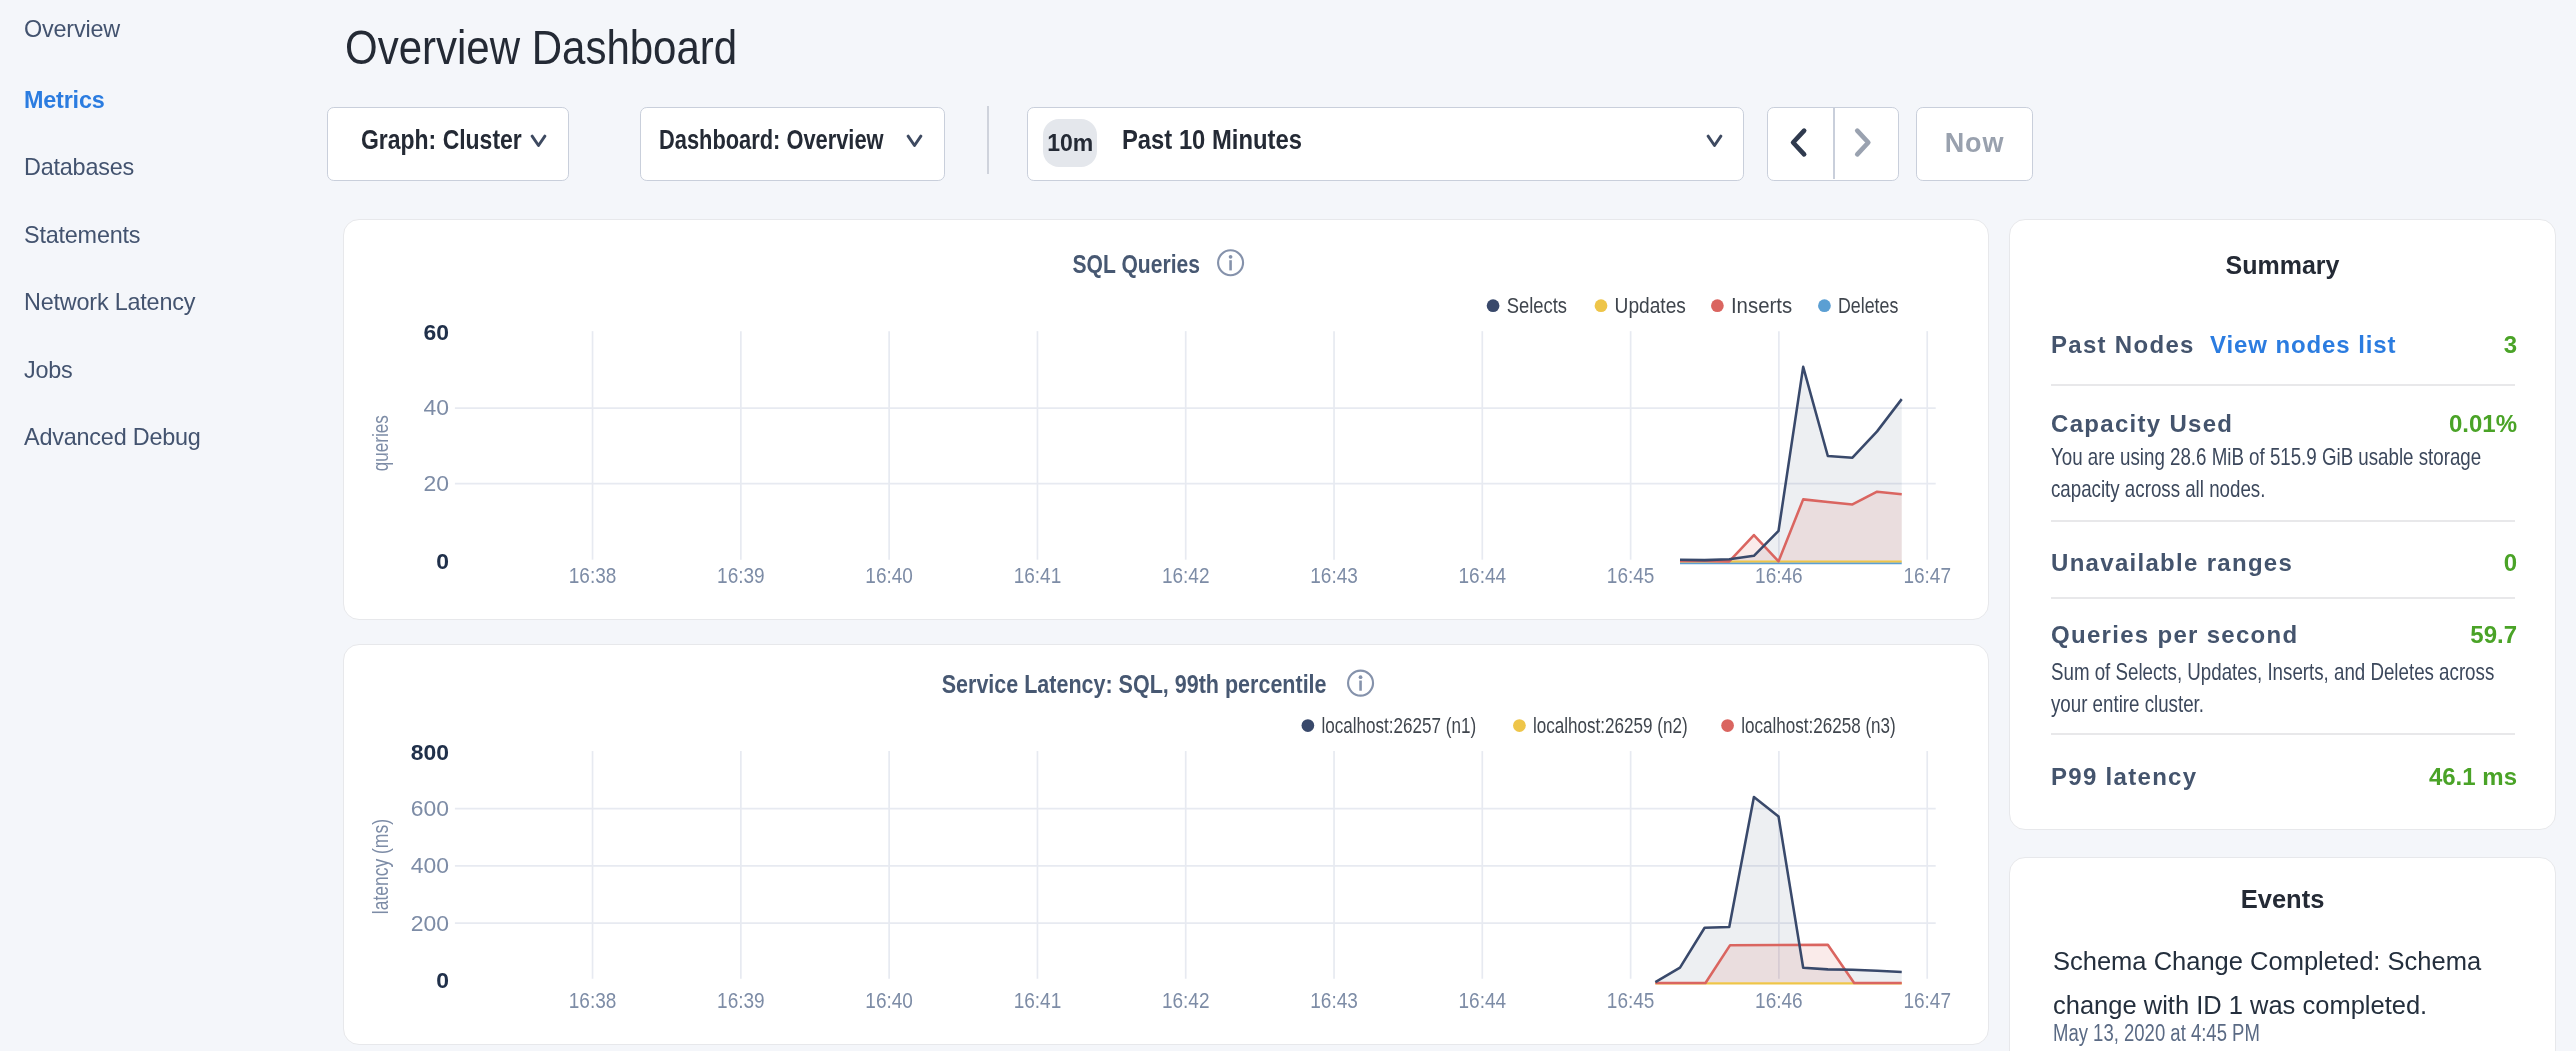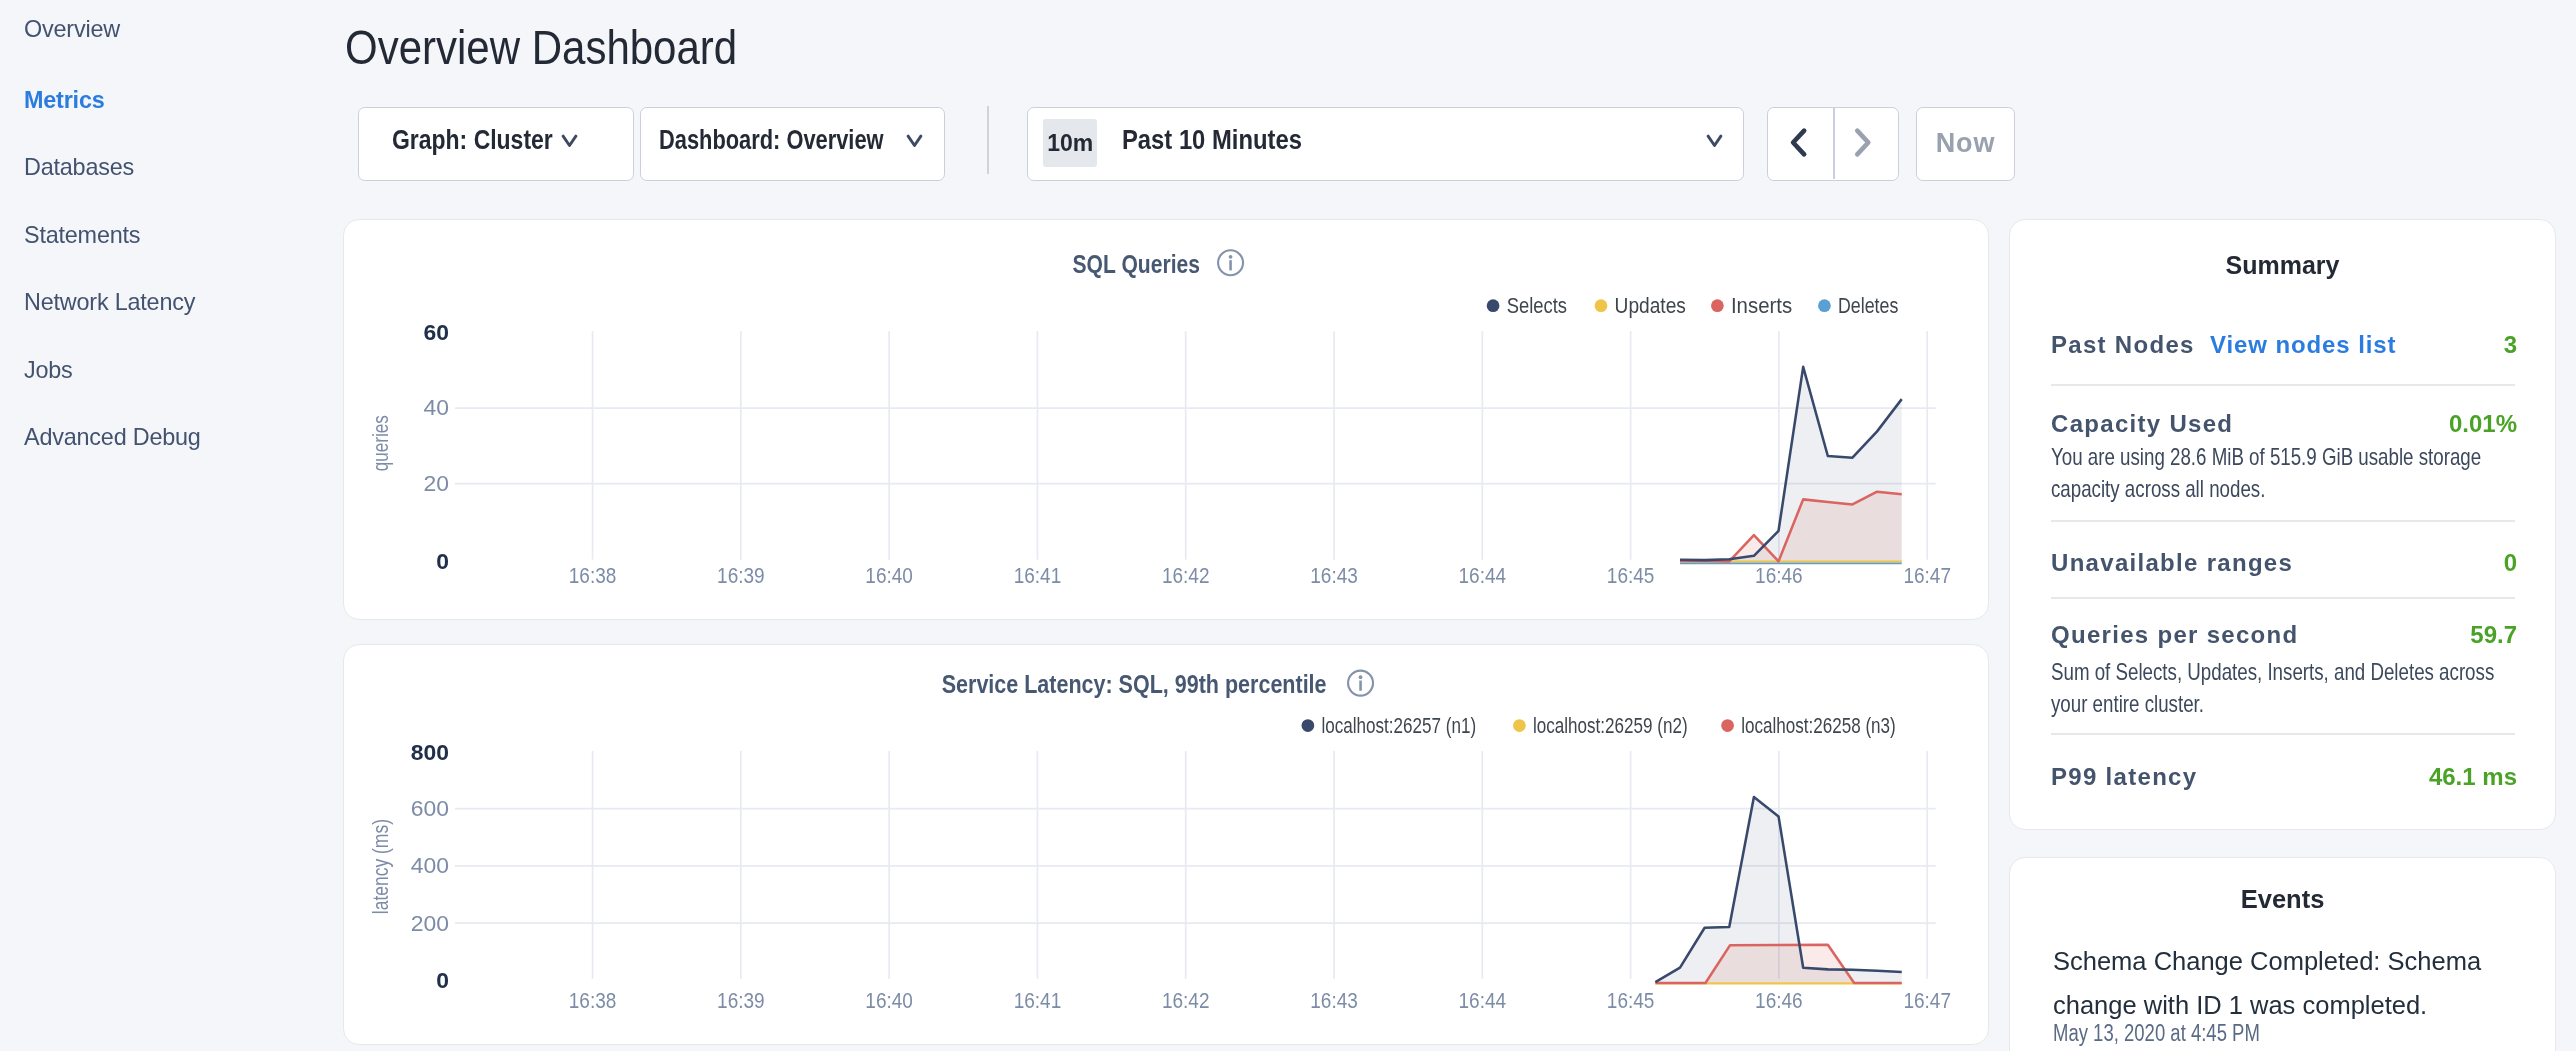--- a/index.html
+++ b/index.html
@@ -22,50 +22,50 @@
 <div class="abs nav" style="left:24px; top:16px;">Overview</div>
 <div class="abs nav active" style="left:24px; top:87px;">Metrics</div>
 <div class="abs nav" style="left:24px; top:154px;">Databases</div>
 <div class="abs nav" style="left:24px; top:222px;">Statements</div>
 <div class="abs nav" style="left:24px; top:289px;">Network Latency</div>
 <div class="abs nav" style="left:24px; top:357px;">Jobs</div>
 <div class="abs nav" style="left:24px; top:424px;">Advanced Debug</div>
 
 <div class="abs" style="left:345px; top:24px; font-size:48px; color:#242a35; line-height:1; transform:scaleX(0.875); transform-origin:left top; white-space:nowrap;">Overview Dashboard</div>
 
-<div class="ctl" style="left:358px; width:276px;">
+<div class="ctl" style="left:327px; width:242px;">
   <span class="ctl-text abs" style="left:33px; top:18px; transform:scaleX(0.82);">Graph: Cluster</span>
   <svg class="abs" style="left:202px; top:25.5px;" width="17" height="13.6" viewBox="0 0 20 16">
       <path d="M2.5 2.5 L10 13.5 L17.5 2.5" stroke="#3e4a61" stroke-width="3.4" fill="none" stroke-linecap="round" stroke-linejoin="round"></path>
     </svg>
 </div>
 <div class="ctl" style="left:640px; width:305px;">
   <span class="ctl-text abs" style="left:18px; top:18px; transform:scaleX(0.78);">Dashboard: Overview</span>
   <svg class="abs" style="left:265px; top:25.5px;" width="17" height="13.6" viewBox="0 0 20 16">
       <path d="M2.5 2.5 L10 13.5 L17.5 2.5" stroke="#3e4a61" stroke-width="3.4" fill="none" stroke-linecap="round" stroke-linejoin="round"></path>
     </svg>
 </div>
 <div class="abs" style="left:987px; top:106px; width:1.7px; height:68px; background:#cfd3dc;"></div>
 <div class="ctl" style="left:1027px; width:717px;">
-  <span class="abs" style="left:15.3px; top:11px; width:54px; height:48px; background:#e4e7ec; border-radius:3px; text-align:center; line-height:48px; font-size:23px; font-weight:bold; color:#242a35;">10m</span>
+  <span class="abs" style="left:15.3px; top:11px; width:54px; height:48px; background:#e4e7ec; border-radius:16px; text-align:center; line-height:48px; font-size:23px; font-weight:bold; color:#242a35;">10m</span>
   <span class="ctl-text abs" style="left:94px; top:18px; transform:scaleX(0.85);">Past 10 Minutes</span>
   <svg class="abs" style="left:678px; top:25.5px;" width="17" height="13.6" viewBox="0 0 20 16">
       <path d="M2.5 2.5 L10 13.5 L17.5 2.5" stroke="#3e4a61" stroke-width="3.4" fill="none" stroke-linecap="round" stroke-linejoin="round"></path>
     </svg>
 </div>
 <div class="ctl" style="left:1767px; width:132px;">
   <div class="abs" style="left:65px; top:0px; width:1.7px; height:71px; background:#c9cfdb;"></div>
   <svg class="abs" style="left:20.4px; top:18.7px;" width="20.4" height="31" viewBox="0 0 24 36">
       <path d="M19 4 L6 18 L19 32" stroke="#2f3a4e" stroke-width="5.5" fill="none" stroke-linecap="round" stroke-linejoin="round"></path>
     </svg>
   <svg class="abs" style="left:85px; top:18.7px;" width="20.4" height="31" viewBox="0 0 24 36">
       <path d="M5 4 L18 18 L5 32" stroke="#9aa2b0" stroke-width="5.5" fill="none" stroke-linecap="round" stroke-linejoin="round"></path>
     </svg>
 </div>
-<div class="ctl" style="left:1916px; width:99px;">
+<div class="ctl" style="left:1916px; width:117px;">
   <span class="abs" style="left:0; width:100%; top:19.6px; text-align:center; font-size:27px; font-weight:bold; color:#99a1ae; letter-spacing:0.9px;">Now</span>
 </div>
 
 <div class="card" style="left:343px; top:219px; width:1646px; height:401px;"></div>
 <svg class="abs" style="left:343px; top:219px;" width="1646" height="401" id="chart1" viewBox="0 0 1936 472">
   <text x="858" y="64" font-size="30" font-weight="bold" fill="#475872" textLength="150" lengthAdjust="spacingAndGlyphs">SQL Queries</text>
   <g stroke="#8592ab" fill="none" stroke-width="2.5">
     <circle cx="1044" cy="51.5" r="14.7"></circle>
   </g>
   <circle cx="1044" cy="44.5" r="2.2" fill="#8592ab"></circle>

